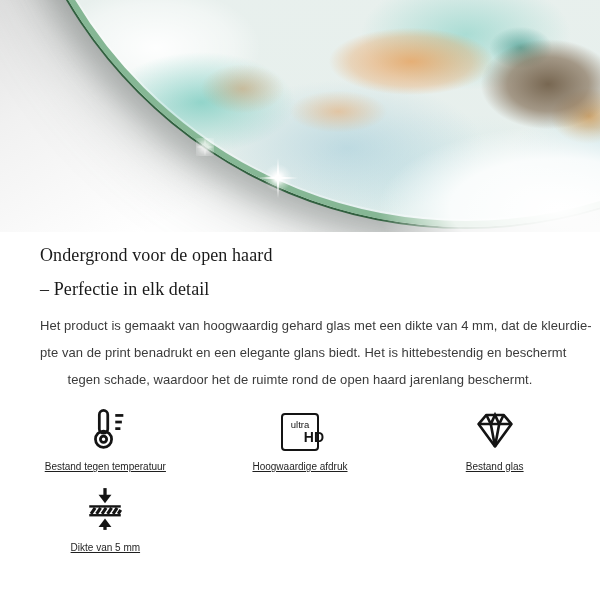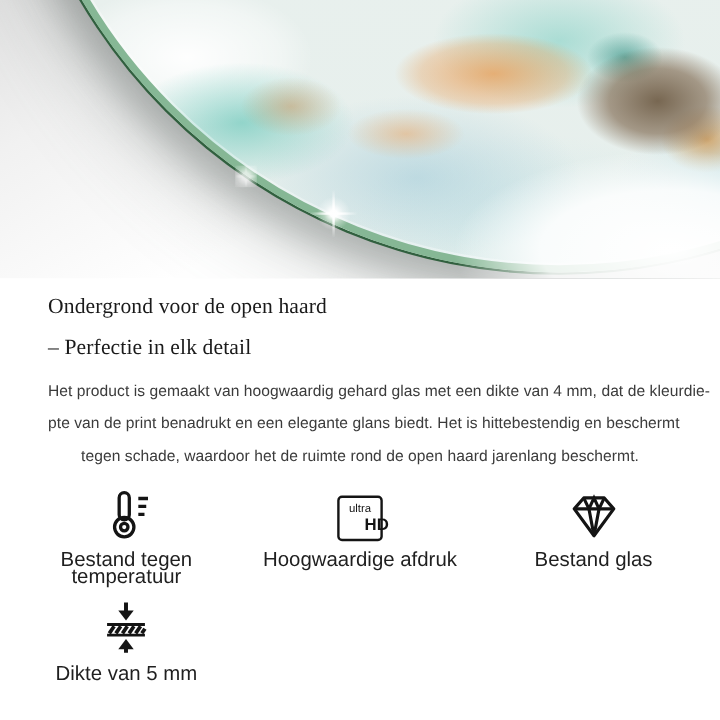--- a/index.html
+++ b/index.html
@@ -65,21 +65,21 @@
   .desc-line{white-space:nowrap;}
 
   
   .features{
     margin-top:12px;padding:0 8px;margin-left:-40px;margin-right:-40px;
     display:grid;grid-template-columns:repeat(3,1fr);row-gap:12px;
   }
   .feature{display:flex;flex-direction:column;align-items:center;}
   .icon-box{height:46px;display:flex;align-items:flex-end;justify-content:center;}
   .icon-box svg{display:block;}
-  .feature-label{margin-top:9px;font-size:17px;line-height:14px;color:#1f1f1f;text-align:center;}
+  .feature-label{margin-top:9px;font-size:10px;line-height:14px;color:#1f1f1f;text-decoration:underline;}
   .uhd-box{
     width:34px;height:34px;border:2px solid #141414;border-radius:4px;
     display:flex;flex-direction:column;align-items:center;justify-content:center;color:#141414;
   }
   .uhd-top{font-size:9.5px;line-height:10px;font-weight:400;}
   .uhd-bottom{font-size:14px;line-height:14px;font-weight:700;letter-spacing:0.2px;padding-left:28px;}
 </style>
 </head>
 <body>
 

